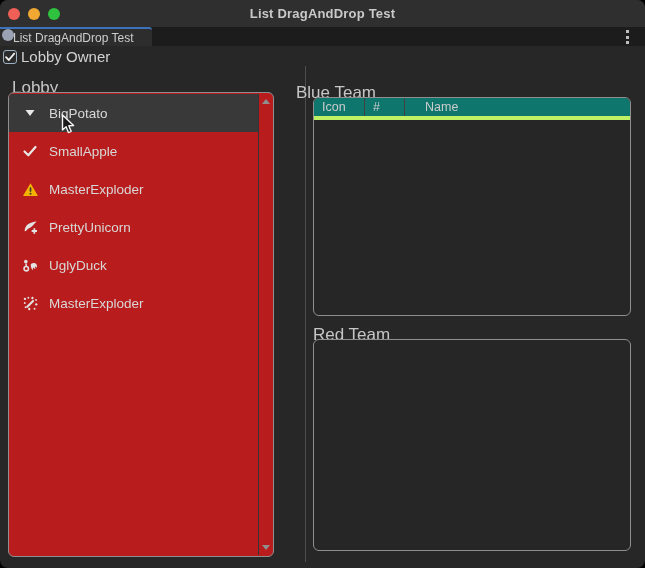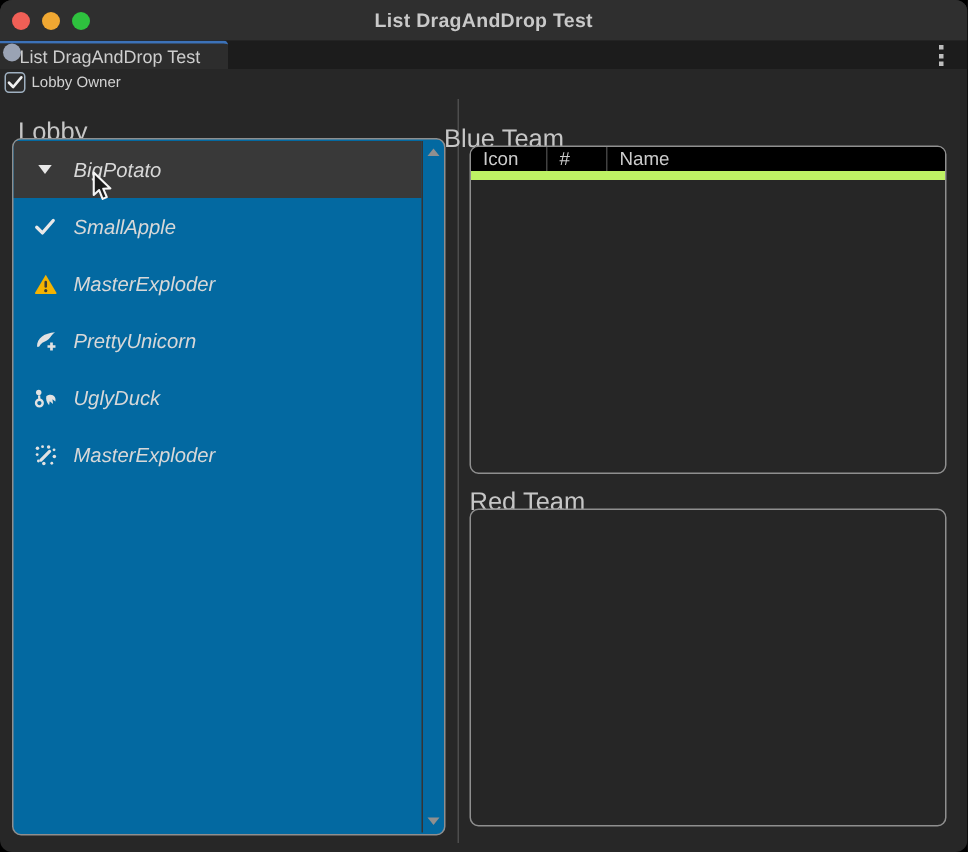--- a/index.html
+++ b/index.html
@@ -27,53 +27,53 @@
   .tab-dot { position:absolute; left:2px; top:0px; width:12px; height:12px; border-radius:50%;
              background:#9aa3b4; }
   .kebab { position:absolute; right:12px; top:3px; width:12px; height:14px; display:flex;
            flex-direction:column; align-items:center; justify-content:space-between; cursor:pointer; }
   .kebab i { width:3px; height:3px; background:#bdbdbd; display:block; }
 
   
   .cb-row { position:absolute; left:3px; top:48px; display:flex; align-items:center; gap:4px; }
   .cb-box { width:14px; height:14px; background:#2b2b2b; border:1px solid #9fb0c0; border-radius:3px;
             display:flex; align-items:center; justify-content:center; }
-  .cb-label { font-size:10px; color:#d2d2d2; }
+  .cb-label { font-size:15px; color:#d2d2d2; }
 
   
   .pane-label { position:absolute; font-size:17px; color:#c6c6c6; }
   .lobby-label { left:12px; top:78px; }
   .blue-label  { left:296px; top:83px; }
   .red-label   { left:313px; top:325px;text-align:center; }
 
-  .listbox { position:absolute; left:8px; top:92px; width:289px; height:465px;
-             border:1px solid #8f8f8f; border-radius:6px; background:#0369a1; overflow:hidden;font-style:italic; }
+  .listbox { position:absolute; left:8px; top:92px; width:266px; height:465px;
+             border:1px solid #8f8f8f; border-radius:6px; background:#b91c1c; overflow:hidden; }
   .rows { position:absolute; left:0; top:1px; right:15px; }
   .row { height:38px; display:flex; align-items:center; padding-left:12px; gap:10px; }
   .row.selected { background:#393939; }
   .row .ricon { width:18px; height:18px; display:flex; align-items:center; justify-content:center; flex:0 0 18px; }
   .row .rlabel { font-size:13.5px; color:#d8d8d8; }
 
   .vscroll { position:absolute; right:1px; top:1px; bottom:1px; width:14px;
              border-left:1px solid #343434; }
   .arrow-up, .arrow-down { position:absolute; left:3px; width:0; height:0;
              border-left:4px solid transparent; border-right:4px solid transparent; }
   .arrow-up { top:5px; border-bottom:5px solid #8f8f8f; }
   .arrow-down { bottom:5px; border-top:5px solid #8f8f8f; }
 
   .splitter { position:absolute; left:305px; top:66px; width:1px; height:496px; background:#4d4d4d; }
 
   .panel { position:absolute; left:313px; width:318px; border:1px solid #8f8f8f; border-radius:6px;
            background:#262626; overflow:hidden; }
   .panel.blue { top:97px; height:219px; }
   .panel.red  { top:339px; height:212px; }
-  .thead { display:flex; height:22px; background:#000000; border-bottom:6px solid #bef264; }
+  .thead { display:flex; height:22px; background:#0f766e; border-bottom:4px solid #bef264; }
   .th { font-size:12.5px; color:#cccccc; display:flex; align-items:center; padding-left:8px;
         border-right:1px solid #414141; }
-  .th.c-icon { width:51px; } .th.c-num { width:40px; } .th.c-name { flex:1; border-right:none; }
+  .th.c-icon { width:51px; } .th.c-num { width:40px; } .th.c-name { flex:1; border-right:none;margin-left:12px; }
   .tbody { position:absolute; left:0; right:0; top:22px; bottom:0; }
   .panel.red .tbody { top:0; }
 
   
   .cursor { position:absolute; left:61px; top:114px; width:14px; height:21px; pointer-events:none; }
 
   svg { display:block; }
 </style>
 </head>
 <body>

